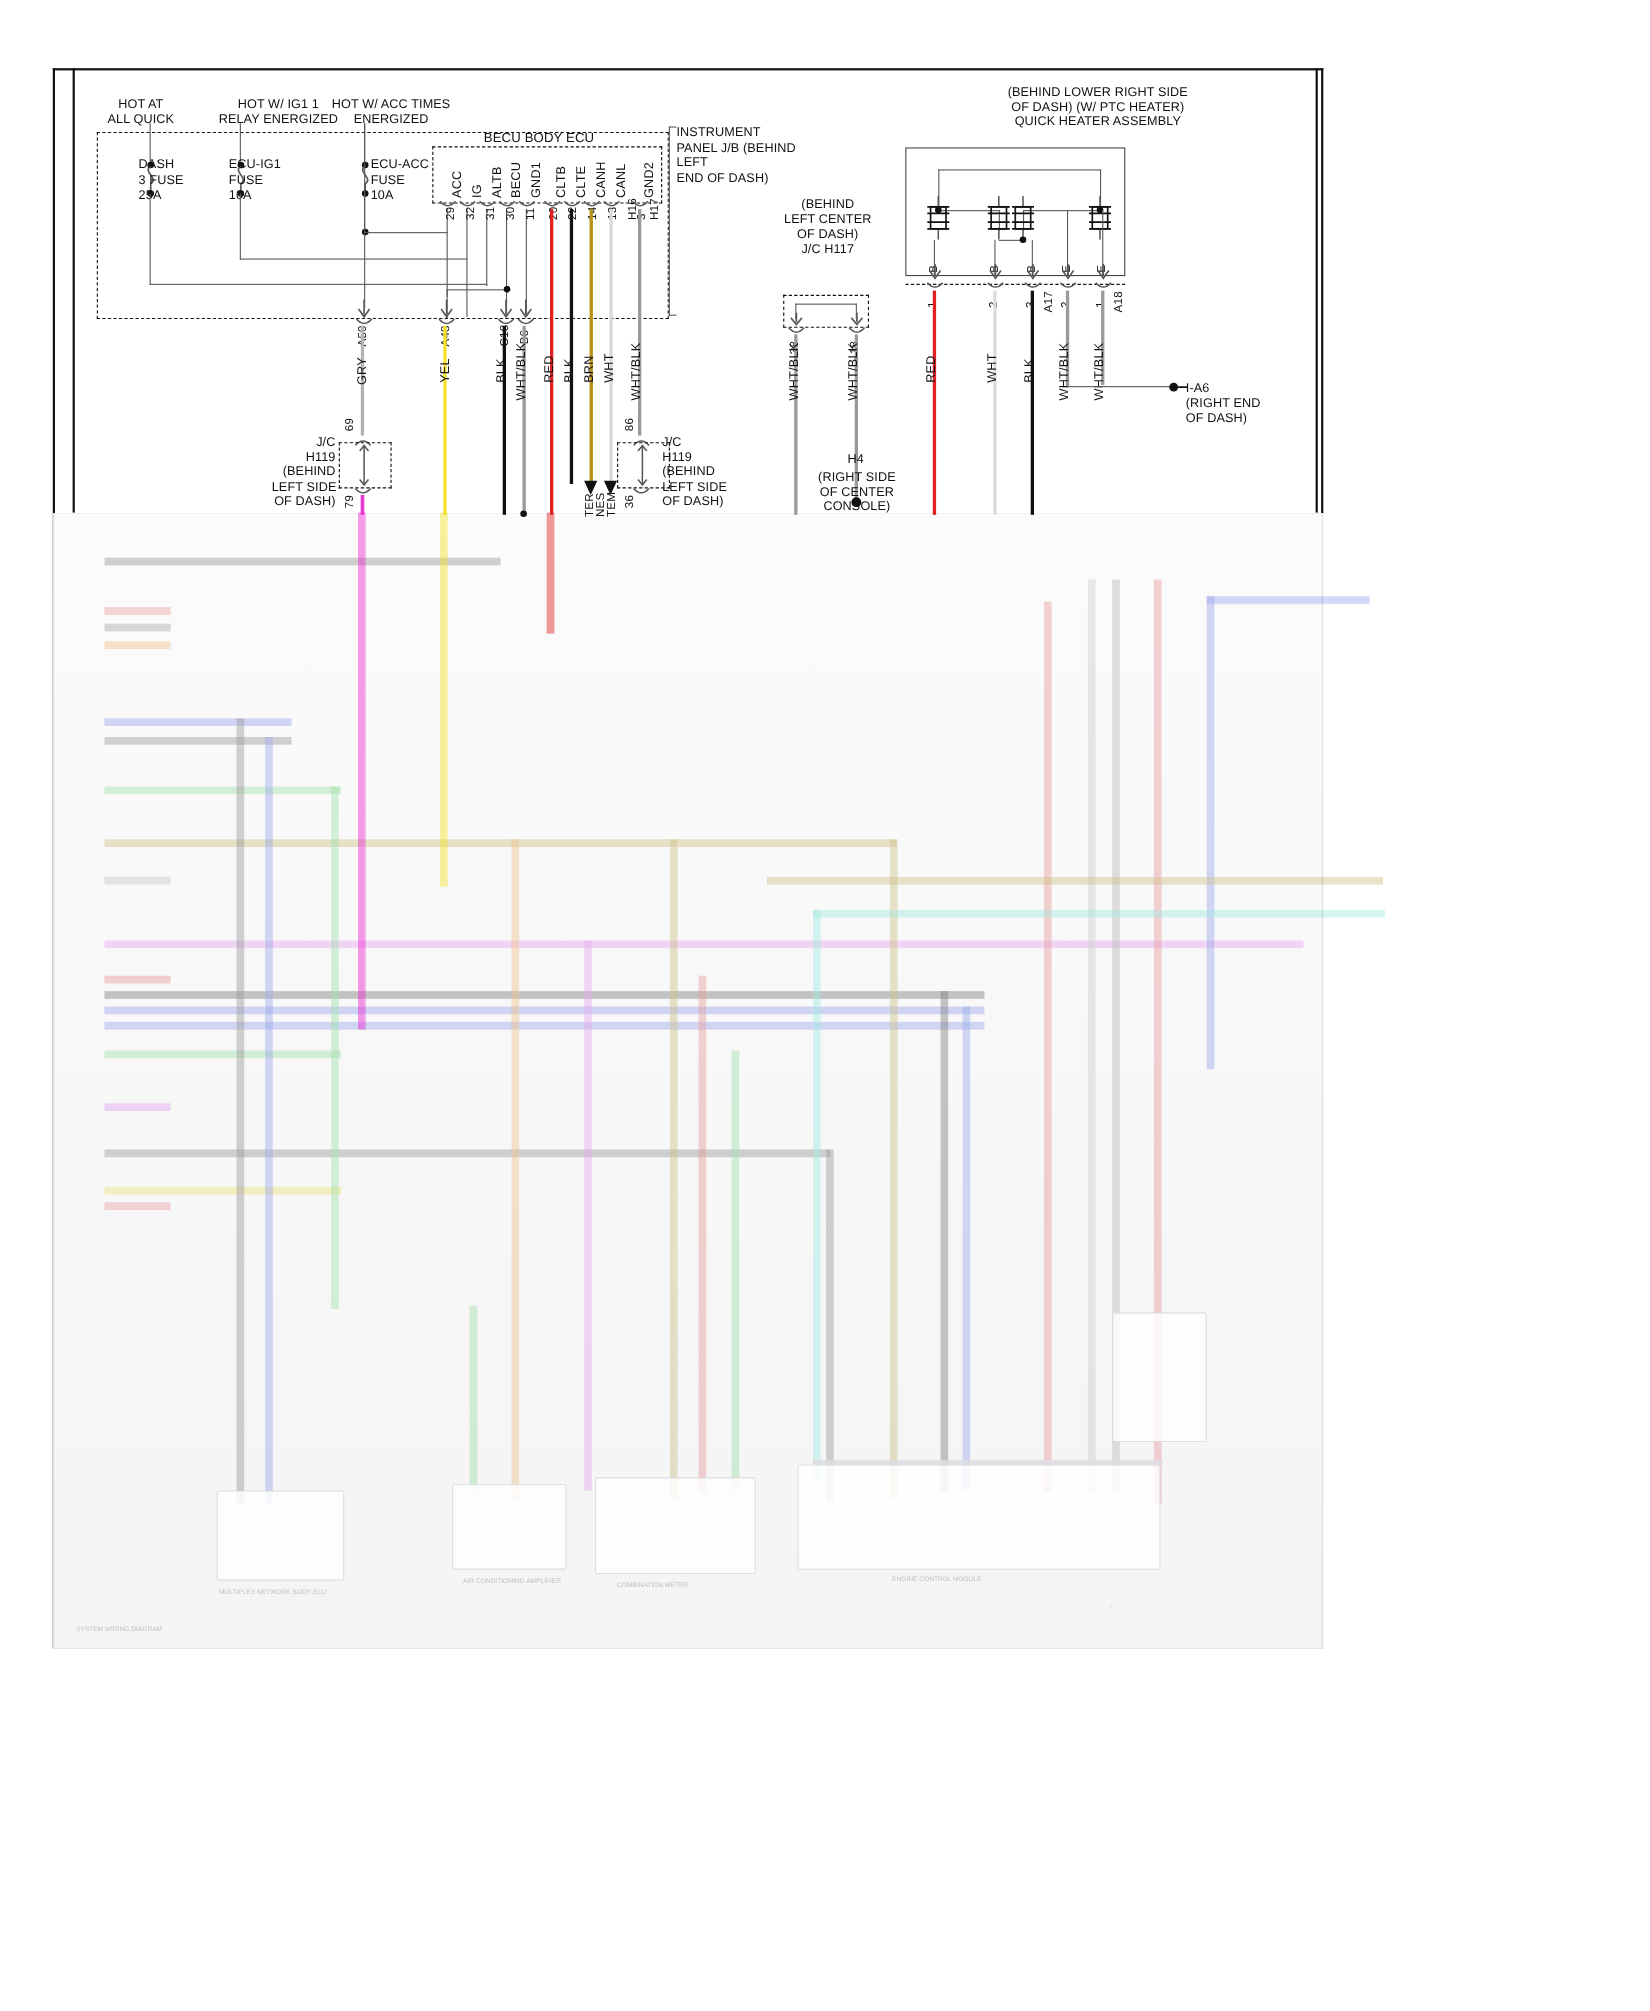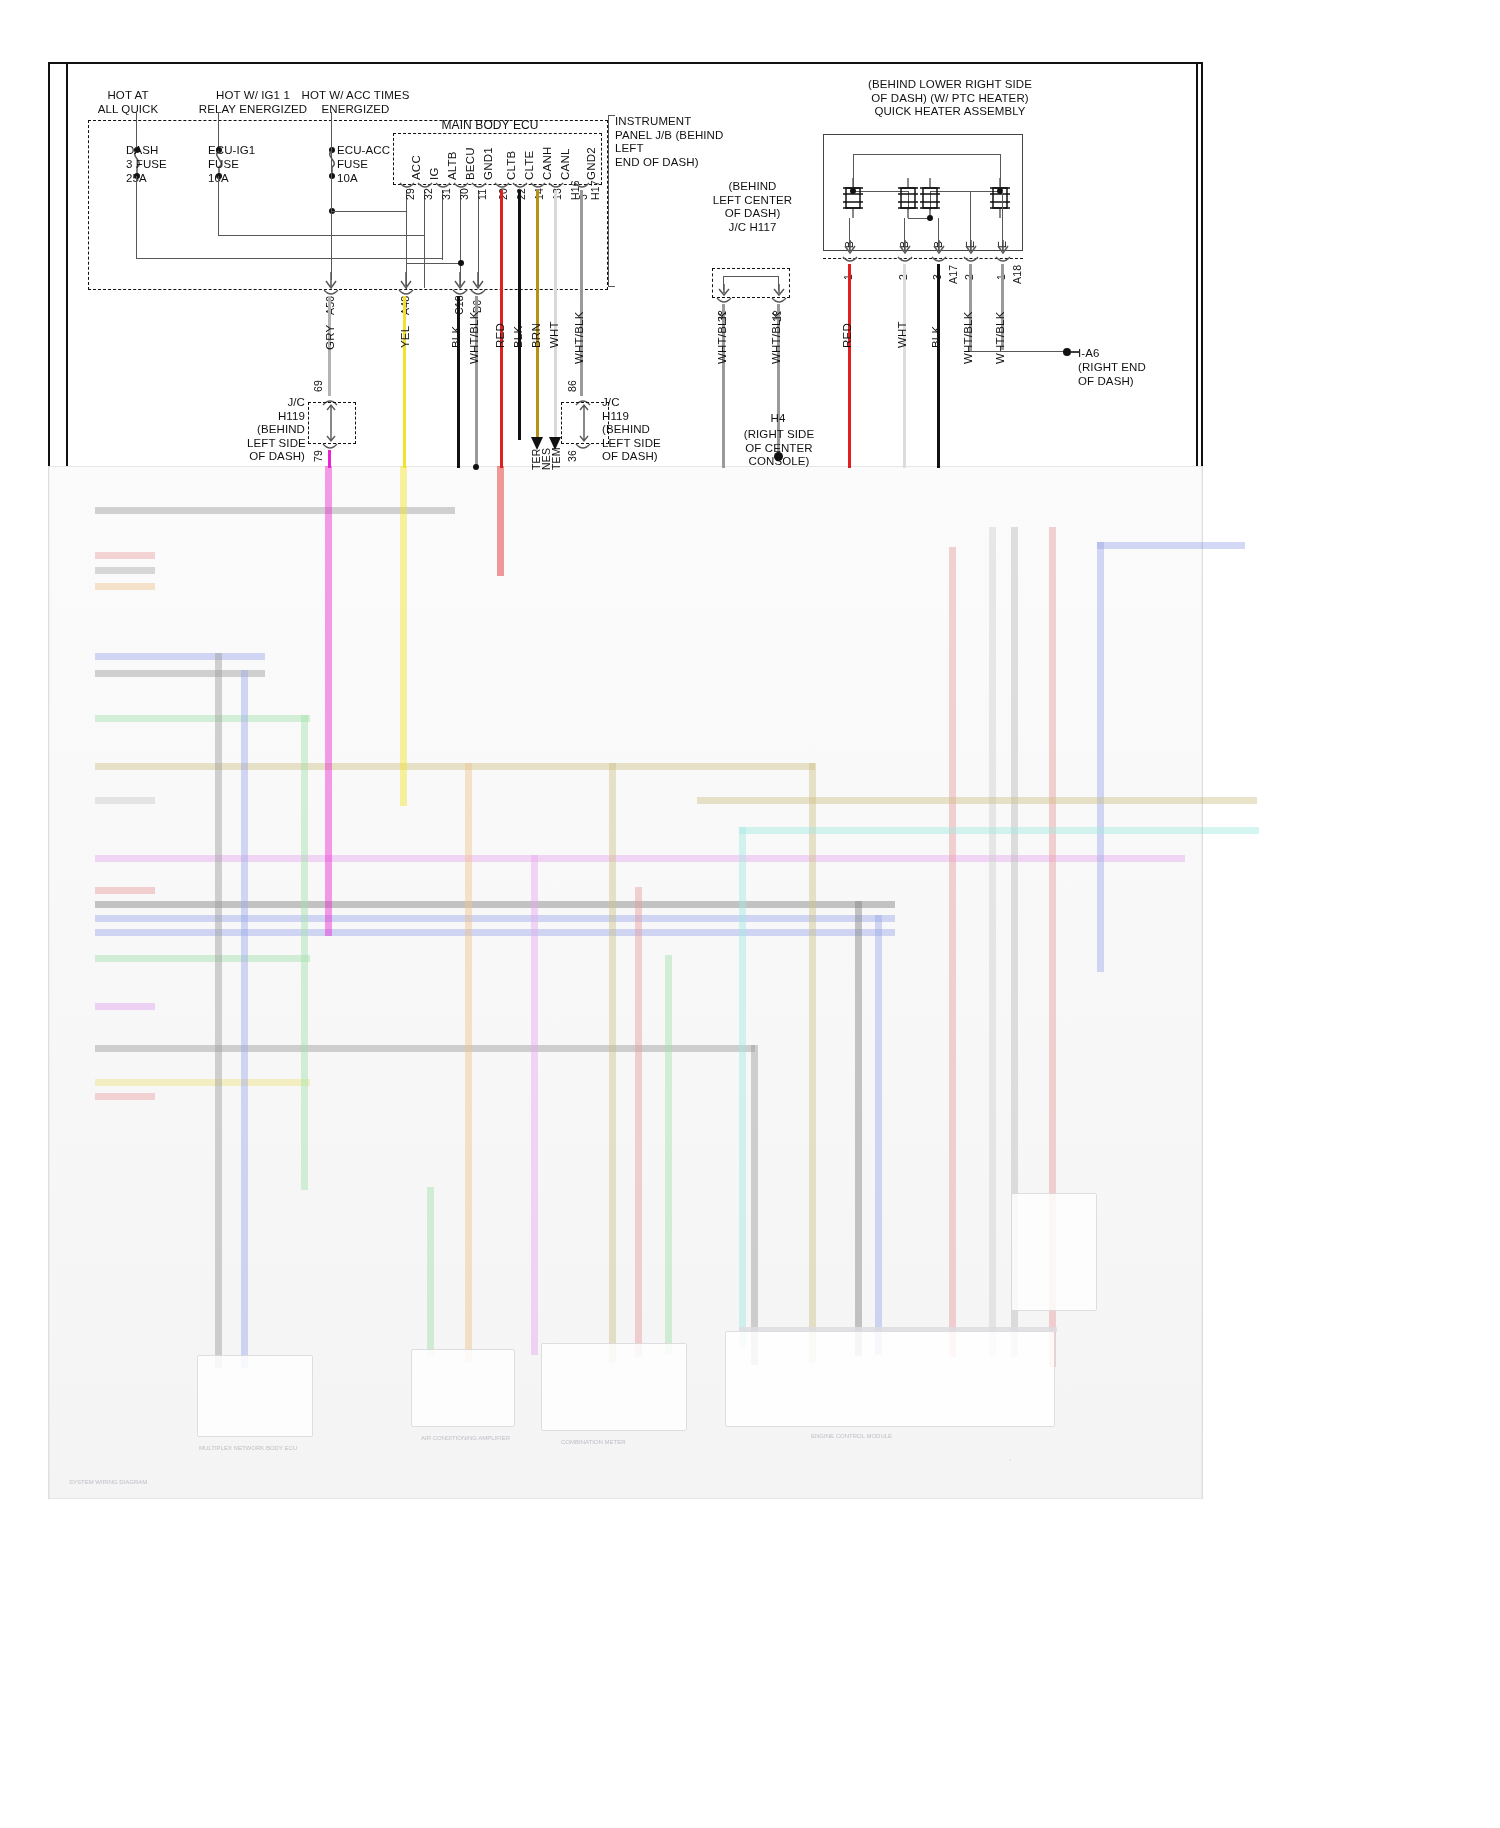--- a/index.html
+++ b/index.html
@@ -164,21 +164,21 @@
 
   <div class="dot" style="left:328.5px;top:147px;"></div>
   <svg class="fuse" style="left:321px;top:150px;" width="22" height="26" viewBox="0 0 22 26">
     <path d="M11 1 C3 6, 19 12, 11 17 L11 25" fill="none" stroke="#58585a" stroke-width="1.5"></path>
   </svg>
   <div class="dot" style="left:328.5px;top:173px;"></div>
   <div class="txt" style="left:337px;top:144px;">ECU-ACC</div>
   <div class="txt" style="left:337px;top:158px;">FUSE</div>
   <div class="txt" style="left:337px;top:172px;">10A</div>
 
-  <div class="txt c" style="left:400px;top:119px;width:180px;font-size:12px;">MAIN BODY ECU</div>
+  <div class="txt c" style="left:400px;top:119px;width:180px;font-size:12px;">BECU BODY ECU</div>
   <div class="dashbox" style="left:393px;top:133px;width:209px;height:52px;"></div>
 
   <div>
 
     <div class="vt" style="left:410px;top:180px;">ACC</div>
     <svg class="abs" style="left:399px;top:182px;" width="16" height="10">
         <path d="M1 1 Q8 9 15 1" fill="none" stroke="#58585a" stroke-width="1.4"></path>
       </svg>
     <div class="ln v" style="left:406px;top:190px;height:80px;"></div>
     <div class="vt sm" style="left:404px;top:200px;">29</div>
@@ -394,21 +394,21 @@
   <div class="wire wv" style="left:777px;top:304px;height:150px;background:#9a9a9a;"></div>
   <div class="vt" style="left:716px;top:364px;">WHT/BLK</div>
   <div class="vt" style="left:770px;top:364px;">WHT/BLK</div>
 
   <div class="dot" style="left:774px;top:452px;width:9px;height:9px;"></div>
   <div class="txt c" style="left:748px;top:412px;width:60px;">H4</div>
   <div class="txt c" style="left:718px;top:428px;width:122px;">(RIGHT SIDE
 OF CENTER
 CONSOLE)</div>
 
-  <div class="txt c" style="left:780px;top:78px;width:340px;">(BEHIND LOWER RIGHT SIDE
+  <div class="txt c" style="left:828px;top:78px;width:340px;">(BEHIND LOWER RIGHT SIDE
 OF DASH) (W/ PTC HEATER)
 QUICK HEATER ASSEMBLY</div>
   <div class="solidbox" style="left:823px;top:134px;width:200px;height:117px;"></div>
 
   <div class="ln h" style="left:853px;top:154px;width:148px;"></div>
   <div class="ln v" style="left:853px;top:154px;height:38px;"></div>
   <div class="ln v" style="left:1000px;top:154px;height:38px;"></div>
   <div class="ln h" style="left:853px;top:191px;width:56px;"></div>
   <div class="ln h" style="left:930px;top:191px;width:71px;"></div>
   <div class="dot" style="left:850px;top:188px;"></div>

